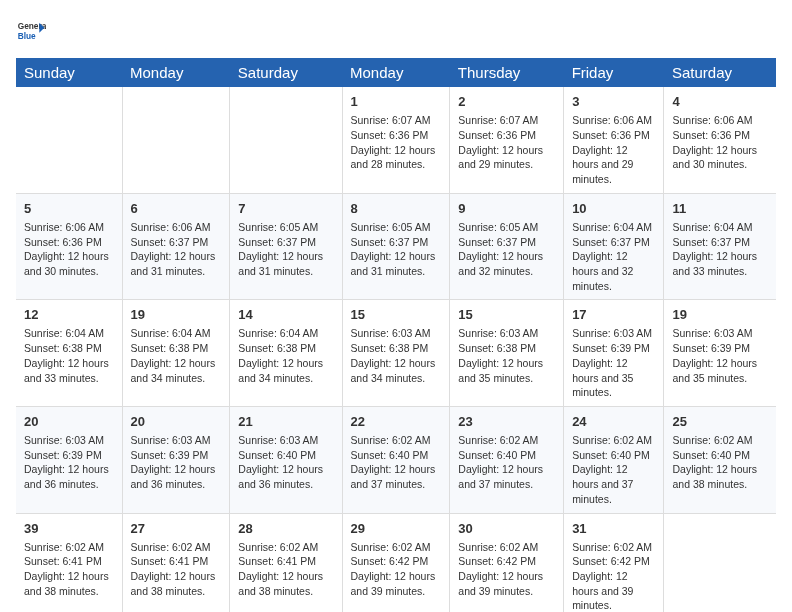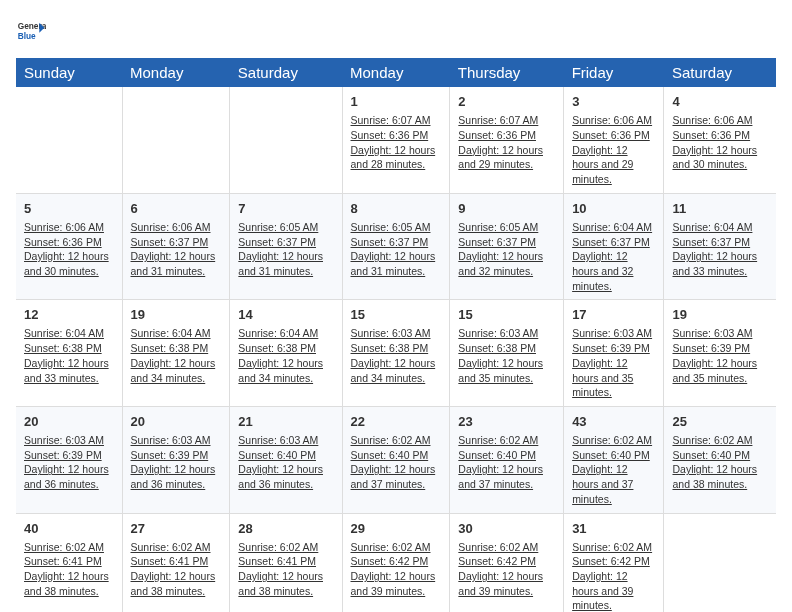--- a/index.html
+++ b/index.html
@@ -67,21 +67,20 @@
     tbody td:last-child { border-right: none; }
     .day-num {
       font-size: 13px;
       font-weight: bold;
       display: block;
       margin-bottom: 2px;
     }
     .cell-info {
       font-size: 10.5px;
       color: #333;
-      text-decoration: underline;
     }
     tbody tr:nth-child(even) td {
       background: #f7f9fc;
     }
     
     .row-odd td { background: #fff; }
     .row-even td { background: #f0f4f9; }
   </style>
 </head>
 <body>
@@ -256,35 +255,35 @@
 Sunset: 6:40 PM
 Daylight: 12 hours and 37 minutes.</div>
         </td>
         <td>
           <span class="day-num">23</span>
           <div class="cell-info" style="white-space: pre-line;">Sunrise: 6:02 AM
 Sunset: 6:40 PM
 Daylight: 12 hours and 37 minutes.</div>
         </td>
         <td>
-          <span class="day-num">43</span>
+          <span class="day-num">24</span>
           <div class="cell-info" style="white-space: pre-line;">Sunrise: 6:02 AM
 Sunset: 6:40 PM
 Daylight: 12 hours and 37 minutes.</div>
         </td>
         <td>
           <span class="day-num">25</span>
           <div class="cell-info" style="white-space: pre-line;">Sunrise: 6:02 AM
 Sunset: 6:40 PM
 Daylight: 12 hours and 38 minutes.</div>
         </td>
       </tr>
       <tr class="row-odd">
         <td>
-          <span class="day-num">40</span>
+          <span class="day-num">39</span>
           <div class="cell-info" style="white-space: pre-line;">Sunrise: 6:02 AM
 Sunset: 6:41 PM
 Daylight: 12 hours and 38 minutes.</div>
         </td>
         <td>
           <span class="day-num">27</span>
           <div class="cell-info" style="white-space: pre-line;">Sunrise: 6:02 AM
 Sunset: 6:41 PM
 Daylight: 12 hours and 38 minutes.</div>
         </td>

